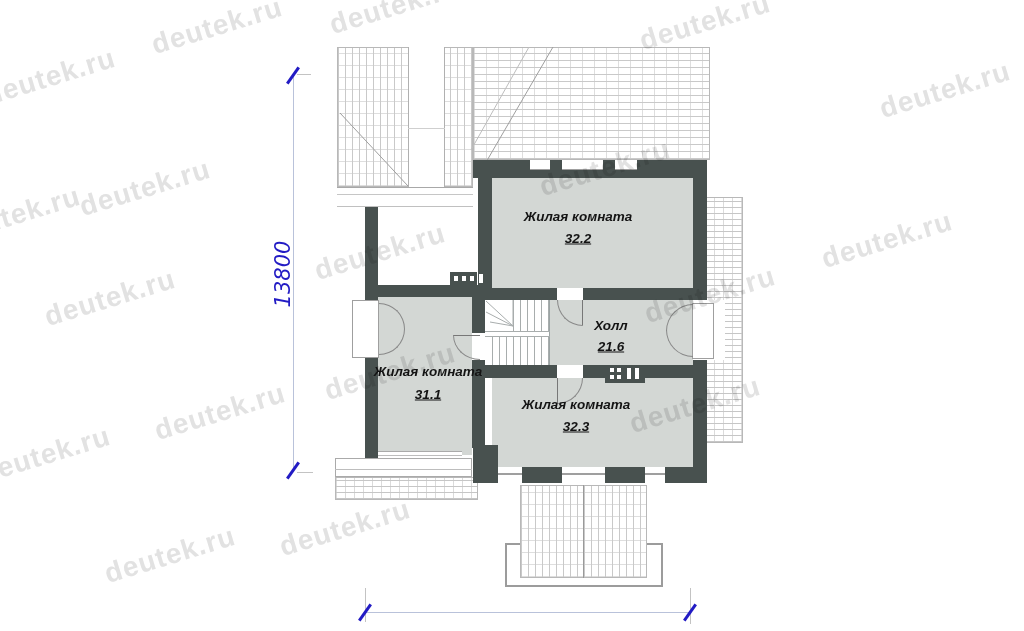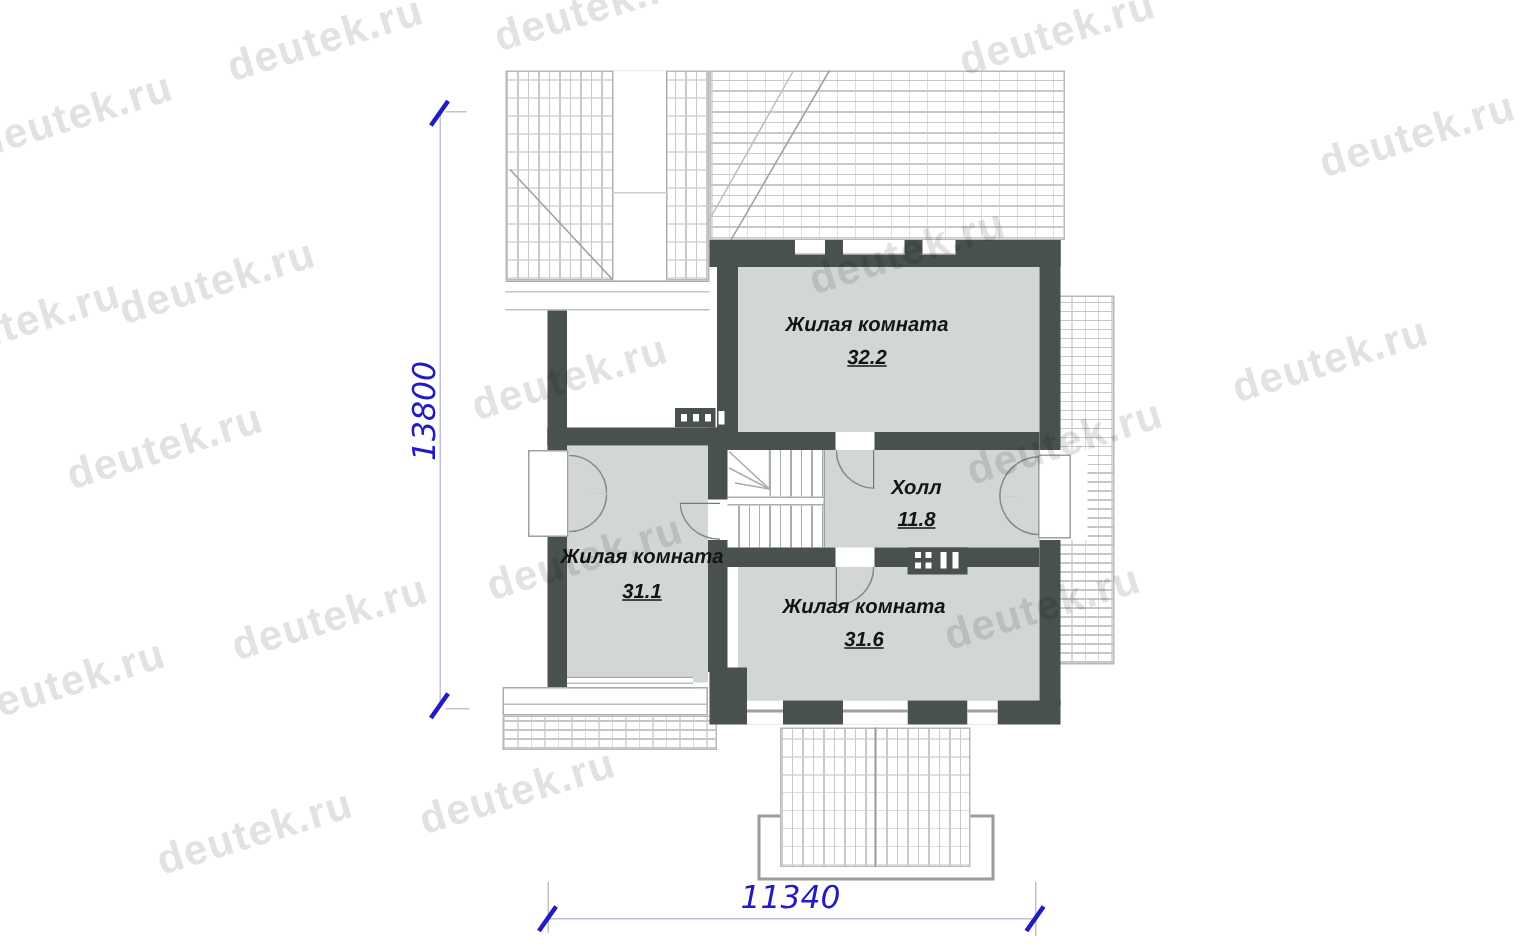--- a/index.html
+++ b/index.html
@@ -139,37 +139,36 @@
 
   <div class="arc" style="left:557px;top:378px;width:26px;height:26px;border-right:1px solid #888;border-bottom:1px solid #888;border-left:1px solid #777;border-radius:0 0 100% 0;"></div>
 
   <div class="arc" style="left:453px;top:335px;width:27px;height:25px;border-left:1px solid #888;border-bottom:1px solid #888;border-top:1px solid #777;border-radius:0 0 0 100%;"></div>
 
   <div class="roomlabel" style="left:578px;top:216px;">Жилая комната</div>
   <div class="roomlabel arealabel" style="left:578px;top:238px;">32.2</div>
   <div class="roomlabel" style="left:428px;top:371px;">Жилая комната</div>
   <div class="roomlabel arealabel" style="left:428px;top:394px;">31.1</div>
   <div class="roomlabel" style="left:611px;top:325px;">Холл</div>
-  <div class="roomlabel arealabel" style="left:611px;top:346px;">11.8</div>
+  <div class="roomlabel arealabel" style="left:611px;top:346px;">21.6</div>
   <div class="roomlabel" style="left:576px;top:404px;">Жилая комната</div>
-  <div class="roomlabel arealabel" style="left:576px;top:426px;">31.6</div>
+  <div class="roomlabel arealabel" style="left:576px;top:426px;">32.3</div>
 
   <div class="abs" style="left:293px;top:75px;width:1px;height:395px;background:var(--dimline);"></div>
   <div class="abs" style="left:297px;top:74px;width:14px;height:1px;background:#c3c3c3;"></div>
   <div class="abs" style="left:297px;top:472px;width:16px;height:1px;background:#c3c3c3;"></div>
   <div class="tick" style="left:283px;top:74px;"></div>
   <div class="tick" style="left:283px;top:469px;"></div>
   <div class="dimtext" style="left:213px;top:262px;width:140px;height:24px;transform:rotate(-90deg);">13800</div>
 
   <div class="abs" style="left:365px;top:612px;width:325px;height:1px;background:var(--dimline);"></div>
   <div class="abs" style="left:365px;top:588px;width:1px;height:34px;background:#c3c3c3;"></div>
   <div class="abs" style="left:690px;top:588px;width:1px;height:36px;background:#c3c3c3;"></div>
   <div class="tick" style="left:355px;top:611px;"></div>
   <div class="tick" style="left:680px;top:611px;"></div>
-  <div class="dimtext" style="left:457px;top:586px;width:140px;">11340</div>
 
   <div class="wm" style="left:147px;top:10px;">deutek.ru</div>
   <div class="wm" style="left:-20px;top:61px;">deutek.ru</div>
   <div class="wm" style="left:325px;top:-10px;">deutek.ru</div>
   <div class="wm" style="left:635px;top:6px;">deutek.ru</div>
   <div class="wm" style="left:875px;top:74px;">deutek.ru</div>
   <div class="wm" style="left:75px;top:172px;">deutek.ru</div>
   <div class="wm" style="left:-55px;top:199px;">deutek.ru</div>
   <div class="wm" style="left:40px;top:282px;">deutek.ru</div>
   <div class="wm" style="left:310px;top:236px;">deutek.ru</div>

